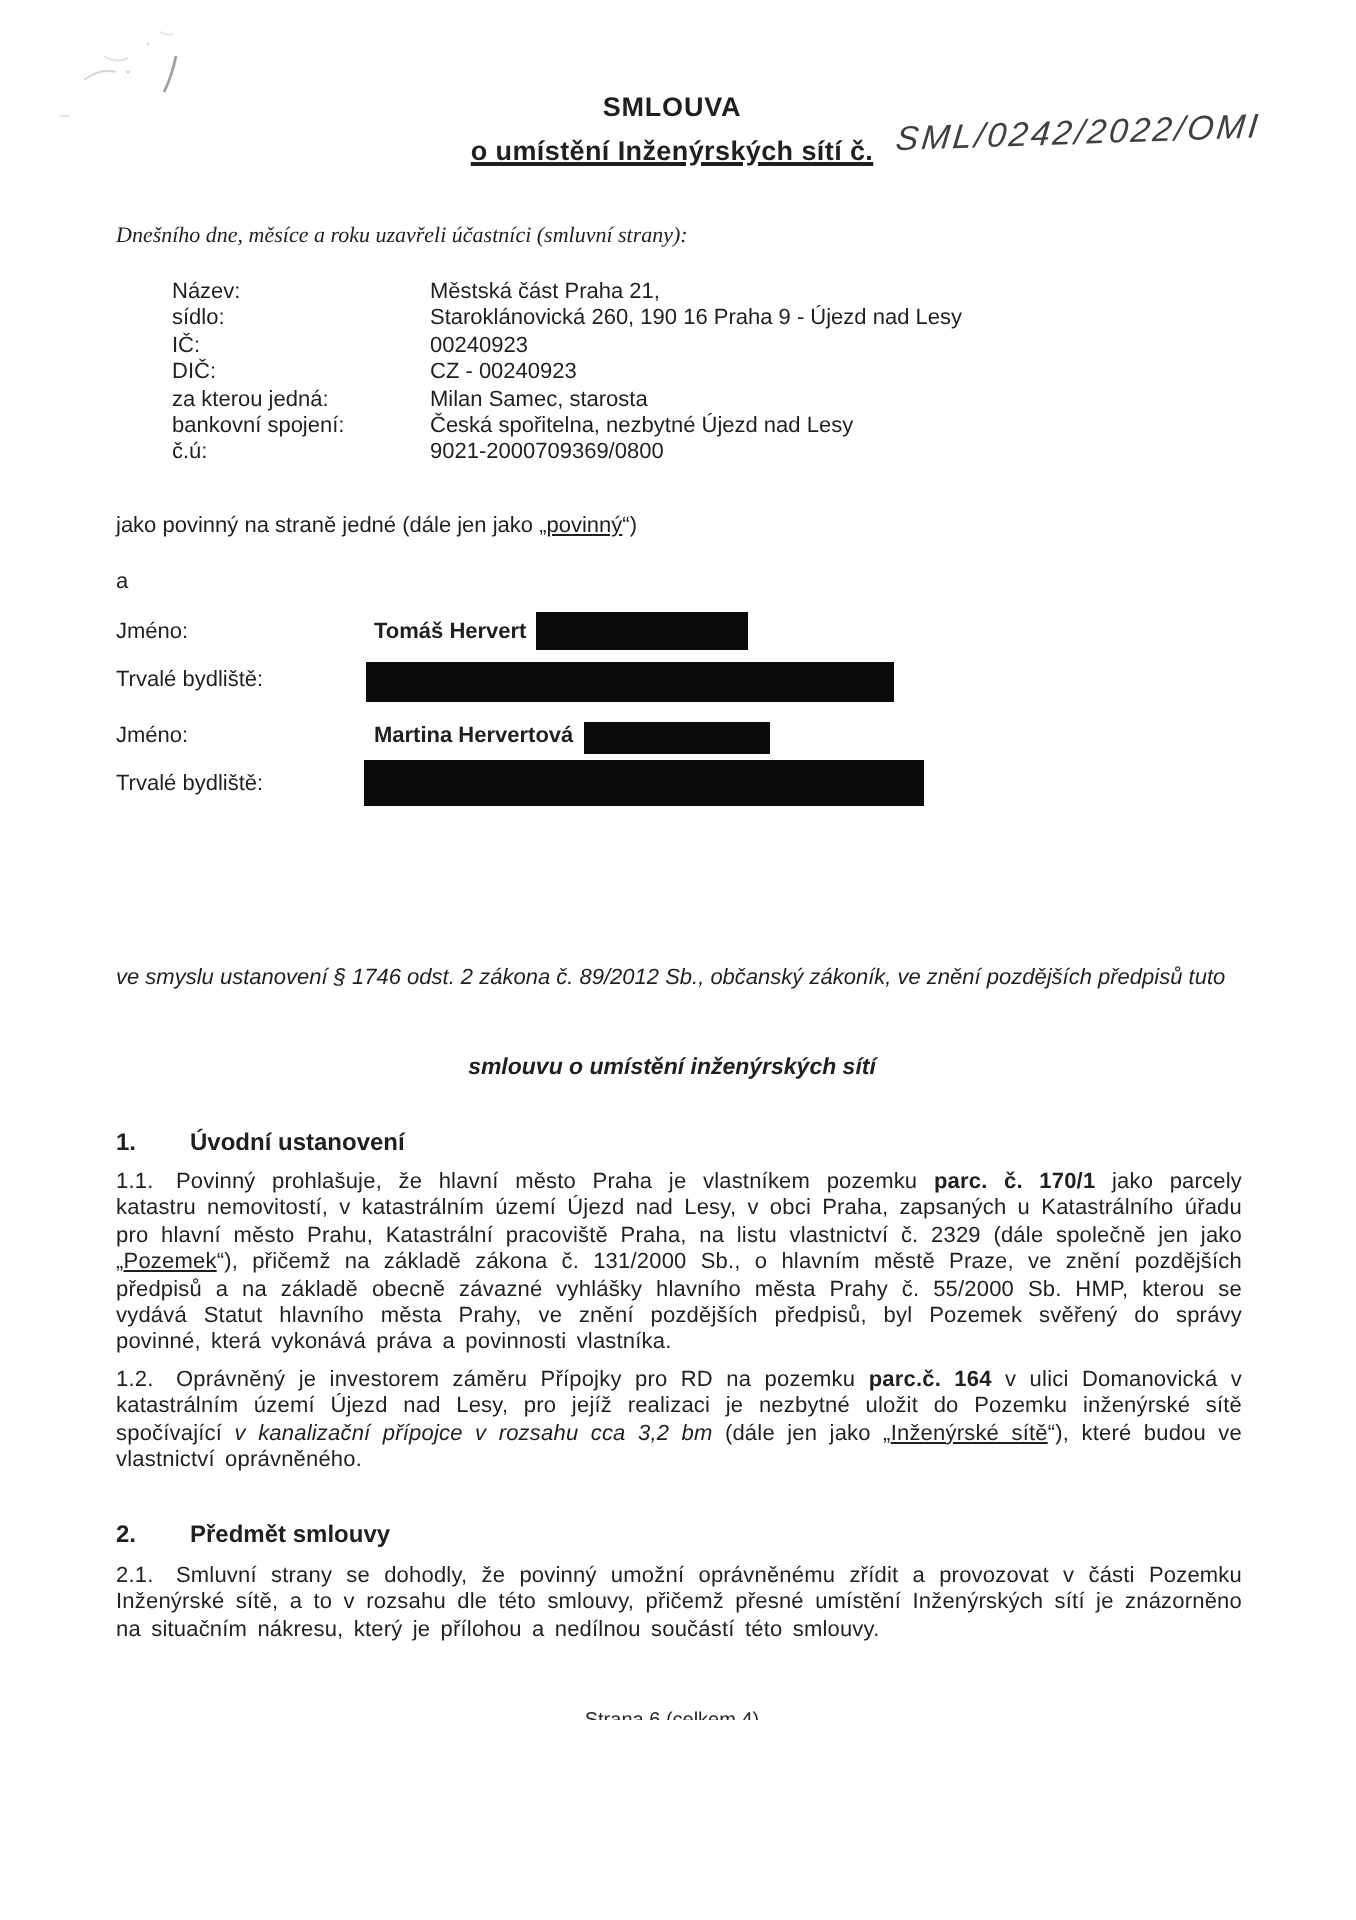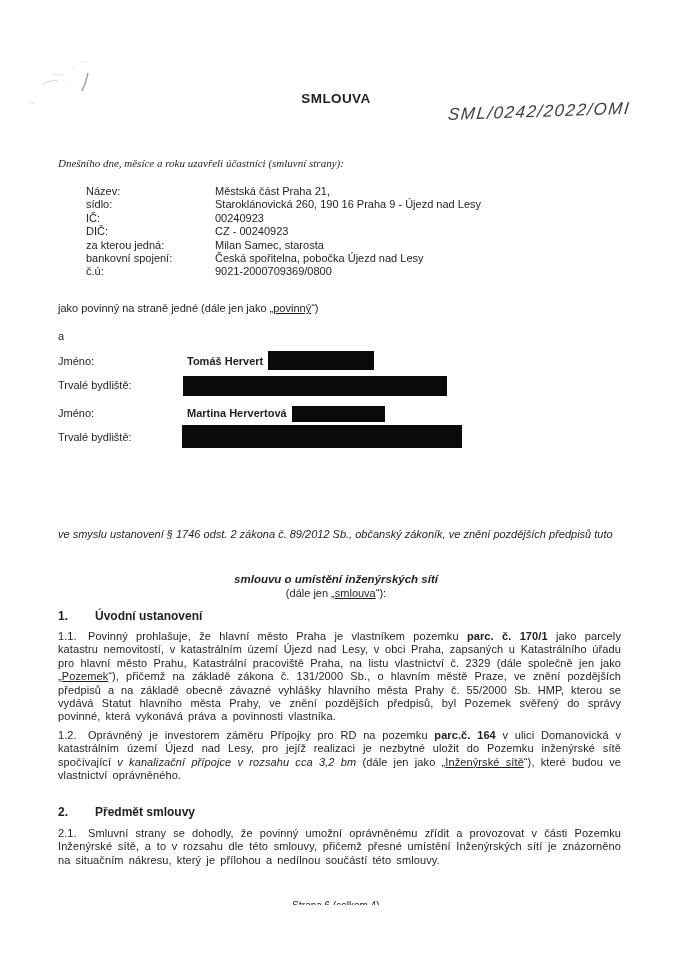--- a/index.html
+++ b/index.html
@@ -3,21 +3,20 @@
 <meta charset="utf-8">
 <style>
   html,body{margin:0;padding:0;background:#ffffff;}
   .page{
     position:relative;
     width:678px;height:860px;
     background:#ffffff;
     font-family:"Liberation Sans",sans-serif;
     color:#1f1f1f;
     overflow:hidden;
-    margin-top:45px;
   }
   .abs{position:absolute;}
   .txt{font-size:11px;line-height:13.4px;}
   .just{text-align:justify;word-spacing:2px;letter-spacing:0.1px;}
   .b{font-weight:700;}
   .i{font-style:italic;}
   .u{text-decoration:underline;}
 
   .title-wrap{left:58px;top:46px;width:556px;text-align:center;}
   .title1{font-size:13.5px;font-weight:700;letter-spacing:0.4px;}
@@ -74,20 +73,21 @@
     <path d="M24 22 q6 4 12 1" stroke="#c3c3c3" stroke-width="1" fill="none" opacity="0.5"></path>
     <path d="M60 22 q-2 10 -6 18" stroke="#8a8a8a" stroke-width="1.4" fill="none" opacity="0.8"></path>
     <path d="M52 10 q4 2 7 1" stroke="#cccccc" stroke-width="1" fill="none" opacity="0.45"></path>
     <circle cx="36" cy="30" r="0.8" fill="#aaaaaa" opacity="0.5"></circle>
     <circle cx="46" cy="16" r="0.8" fill="#b8b8b8" opacity="0.5"></circle>
     <path d="M2 52 h5" stroke="#c9c9c9" stroke-width="1" fill="none" opacity="0.5"></path>
   </svg>
 
   <div class="abs title-wrap">
     <div class="title1">SMLOUVA</div>
+    <div class="title2">o umístění Inženýrských sítí č.</div>
   </div>
 
   <div class="abs handwrite">SML/0242/2022/OMI</div>
 
   <div class="abs txt intro">Dnešního dne, měsíce a roku uzavřeli účastníci (smluvní strany):</div>
 
   <div class="abs txt info">
     <div class="irow">
       <span class="ilabel">Název:</span>
       <span>Městská část Praha 21,</span>
@@ -103,21 +103,21 @@
     <div class="irow">
       <span class="ilabel">DIČ:</span>
       <span>CZ - 00240923</span>
     </div>
     <div class="irow">
       <span class="ilabel">za kterou jedná:</span>
       <span>Milan Samec, starosta</span>
     </div>
     <div class="irow">
       <span class="ilabel">bankovní spojení:</span>
-      <span>Česká spořitelna, pobočka Újezd nad Lesy</span>
+      <span>Česká spořitelna, nezbytné Újezd nad Lesy</span>
     </div>
     <div class="irow">
       <span class="ilabel">č.ú:</span>
       <span>9021-2000709369/0800</span>
     </div>
   </div>
 
   <div class="abs txt povinny"><span>jako povinný na straně jedné (dále jen jako „</span><span class="u">povinný</span><span>“)</span></div>
 
   <div class="abs txt conj">a</div>
@@ -134,21 +134,20 @@
   <div class="redact" style="left:292px;top:361px;width:93px;height:16px"></div>
 
   <div class="abs txt plabel" style="top:386px">Trvalé bydliště:</div>
   <div class="redact" style="left:182px;top:380px;width:280px;height:23px"></div>
 
 
   <div class="abs txt legal">ve smyslu ustanovení § 1746 odst. 2 zákona č. 89/2012 Sb., občanský zákoník, ve znění pozdějších předpisů tuto</div>
 
   <div class="abs txt agree">
     <div class="agree1">smlouvu o umístění inženýrských sítí</div>
-    <div class="agree2"><span>(dále jen „</span><span class="u">smlouva</span><span>“):</span></div>
   </div>
 
   <div class="abs sec sec1">
     <span class="secnum">1.</span>
     <span>Úvodní ustanovení</span>
   </div>
 
   <div class="abs txt just para p11"><span>1.1.  Povinný prohlašuje, že hlavní město Praha je vlastníkem pozemku </span><span class="b">parc. č. 170/1</span><span> jako parcely katastru nemovitostí, v katastrálním území Újezd nad Lesy, v obci Praha, zapsaných u Katastrálního úřadu pro hlavní město Prahu, Katastrální pracoviště Praha, na listu vlastnictví č. 2329 (dále společně jen jako „</span><span class="u">Pozemek</span><span>“), přičemž na základě zákona č. 131/2000 Sb., o hlavním městě Praze, ve znění pozdějších předpisů a na základě obecně závazné vyhlášky hlavního města Prahy č. 55/2000 Sb. HMP, kterou se vydává Statut hlavního města Prahy, ve znění pozdějších předpisů, byl Pozemek svěřený do správy povinné, která vykonává práva a povinnosti vlastníka.</span></div>
 
   <div class="abs txt just para p12"><span>1.2.  Oprávněný je investorem záměru Přípojky pro RD na pozemku </span><span class="b">parc.č. 164</span><span> v ulici Domanovická v katastrálním území Újezd nad Lesy, pro jejíž realizaci je nezbytné uložit do Pozemku inženýrské sítě spočívající </span><span class="i">v kanalizační přípojce v rozsahu cca 3,2 bm</span><span> (dále jen jako „</span><span class="u">Inženýrské sítě</span><span>“), které budou ve vlastnictví oprávněného.</span></div>

